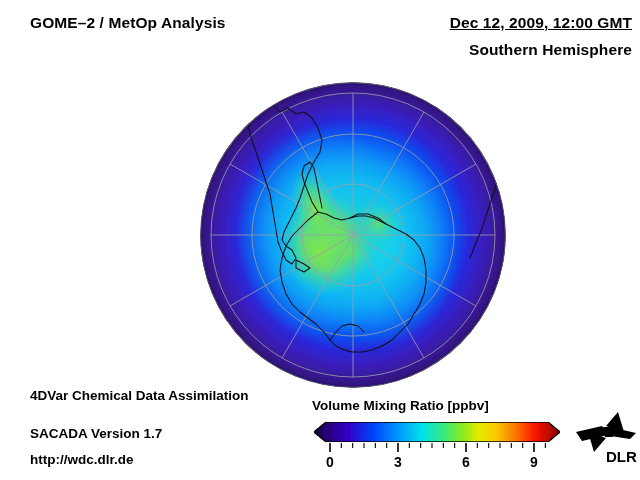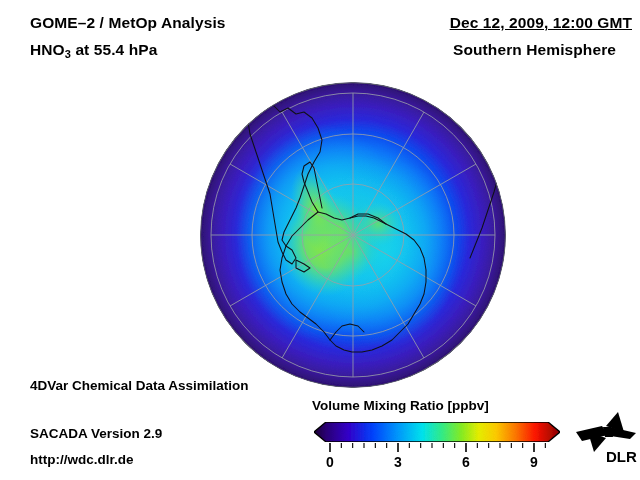--- a/index.html
+++ b/index.html
@@ -11,51 +11,50 @@
     overflow:hidden;
     position:relative;
   }
   #root{position:absolute;left:0;top:0;width:640px;height:480px;margin-left:12px;}
 
   
   .hdr{position:absolute;font-weight:bold;font-size:15.5px;letter-spacing:.1px;white-space:nowrap;}
   #title-line1{left:18px;top:14px;}
   #title-line2{left:18px;top:41px;}
   #date-line{right:20px;top:14px;text-align:right;text-decoration:underline;}
-  #hemi-line{right:36px;top:41px;text-align:center;}
+  #hemi-line{right:20px;top:41px;text-align:center;}
   .sub{font-size:11px;vertical-align:-3px;}
 
   
   #globe-wrap{position:absolute;left:188px;top:82px;width:306px;height:306px;}
   #globe{position:absolute;left:0;top:0;width:306px;height:306px;border-radius:50%;overflow:hidden;}
   #globe svg{display:block;}
 
   
   .foot{position:absolute;left:18px;font-weight:bold;font-size:13.5px;white-space:nowrap;}
-  #foot1{top:378px;}
+  #foot1{top:388px;}
   #foot2{top:426px;}
   #foot3{top:452px;}
 
   
   #cbar-block{position:absolute;left:300px;top:398px;width:250px;height:72px;}
   #cbar-title{position:absolute;left:0;top:0;width:250px;font-weight:bold;font-size:13.5px;white-space:nowrap;}
   #cbar-svg{position:absolute;left:0;top:20px;}
   .cbtick-lbl{font-family:"Liberation Sans", sans-serif;font-weight:bold;font-size:14px;fill:#000;}
 
   
   #riu-logo{position:absolute;left:556px;top:370px;width:76px;height:36px;}
   #dlr-logo{position:absolute;left:560px;top:410px;width:72px;height:58px;}
 </style>
 </head>
 <body>
 
 <div id="root">
 
   <div class="hdr" id="title-line1">GOME–2 / MetOp Analysis</div>
-  <div class="hdr" id="title-line2"><span>HNO</span><span class="sub">3</span><span> at 55.4 hPa</span></div>
   <div class="hdr" id="date-line">Dec 12, 2009, 12:00 GMT</div>
   <div class="hdr" id="hemi-line">Southern Hemisphere</div>
 
   <div id="globe-wrap">
     <div id="globe">
       <svg width="306" height="306" viewBox="0 0 306 306" xmlns="http://www.w3.org/2000/svg">
         <defs>
           <clipPath id="diskClip">
               <circle cx="153" cy="153" r="153"></circle>
             </clipPath>
@@ -171,21 +170,21 @@
             <path d="M130 258 L136 250 L142 244 L150 242 L158 244 L164 250"></path>
           </g>
         </g>
 
         <circle cx="153" cy="153" r="152.4" fill="none" stroke="#5b5f6b" stroke-width="1.1"></circle>
       </svg>
     </div>
   </div>
 
   <div class="foot" id="foot1">4DVar Chemical Data Assimilation</div>
-  <div class="foot" id="foot2">SACADA Version 2.9</div>
+  <div class="foot" id="foot2">SACADA Version 1.7</div>
   <div class="foot" id="foot3">http://wdc.dlr.de</div>
 
   <div id="cbar-block">
     <div id="cbar-title">Volume Mixing Ratio [ppbv]</div>
     <svg id="cbar-svg" width="250" height="52" viewBox="0 0 250 52" xmlns="http://www.w3.org/2000/svg">
       <defs>
         <linearGradient id="cbgrad" x1="0" y1="0" x2="1" y2="0">
             <stop offset="0" stop-color="#1a0033"></stop>
             <stop offset="0.05" stop-color="#2b0077"></stop>
             <stop offset="0.14" stop-color="#3300cc"></stop>

